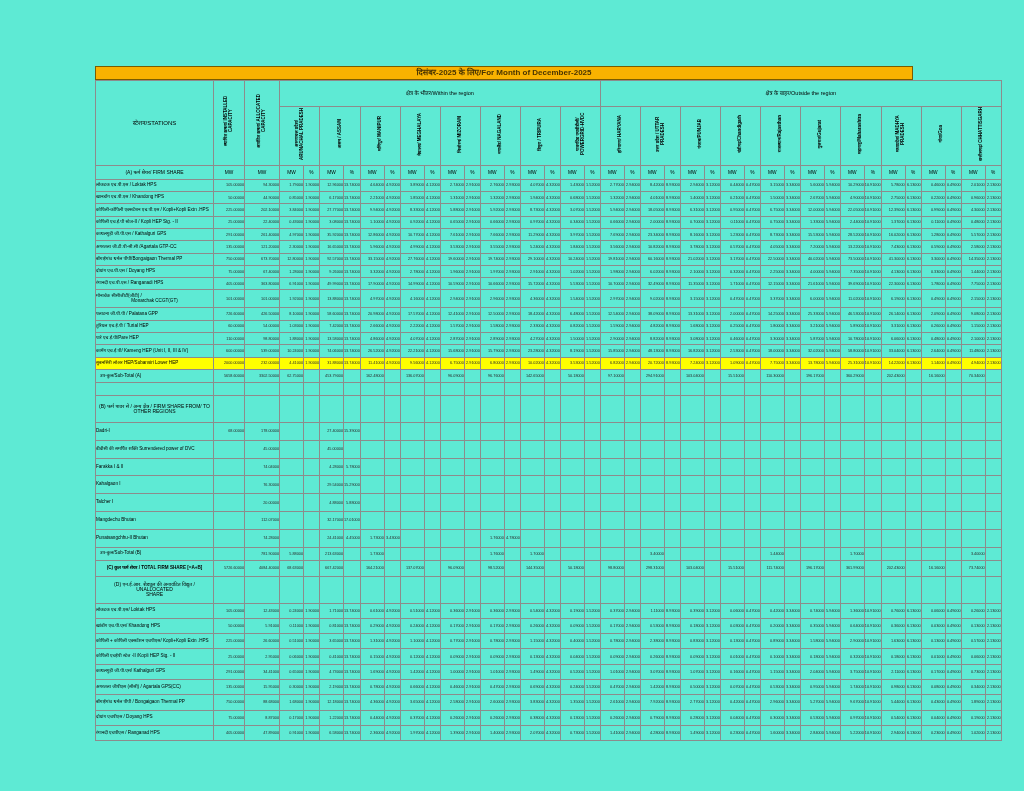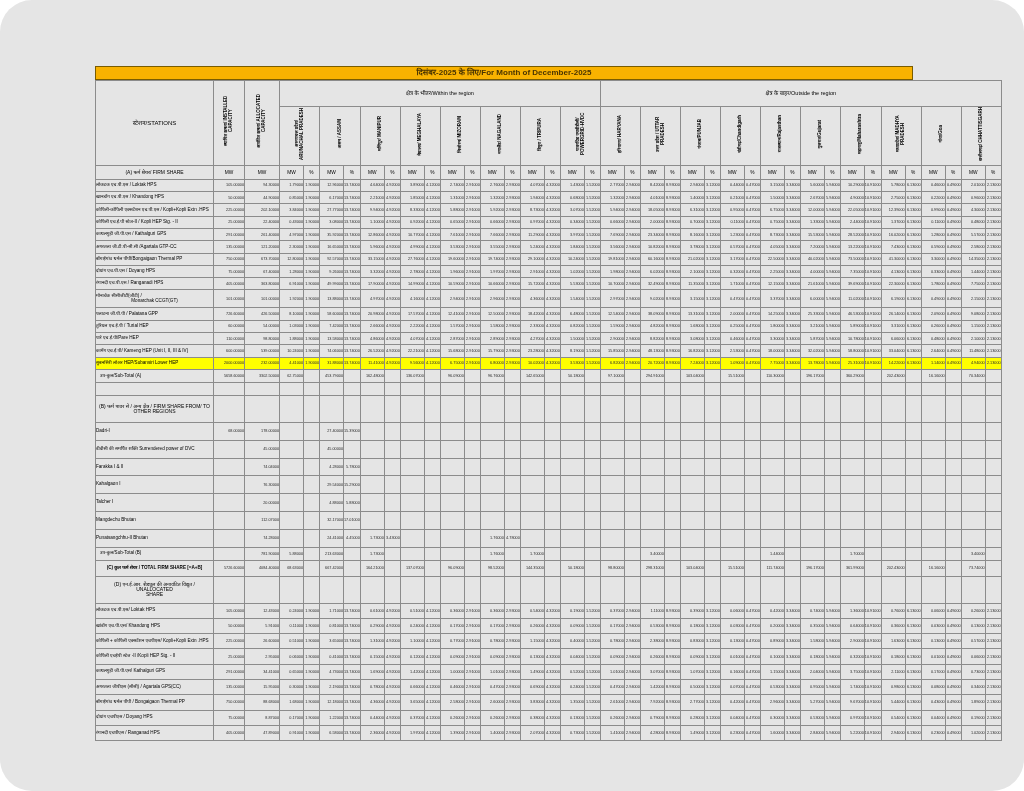--- a/index.html
+++ b/index.html
@@ -1,17 +1,17 @@
 <!DOCTYPE html>
 <html><head>
 <meta charset="utf-8">
 <style>
   html,body{margin:0;padding:0;background:#ffffff;width:1024px;height:791px;overflow:hidden;
             font-family:"Liberation Sans",sans-serif;}
-  .page{position:absolute;left:0;top:0;width:1024px;height:791px;background:#e5e5e5;border-radius:32px;}
+  .page{position:absolute;left:0;top:0;width:1024px;height:791px;background:#5eead4;}
   .sheet{position:absolute;left:95px;top:66px;}
   .title-bar{width:816px;height:12px;background:#F9B200;border:1px solid #7a5c00;
              font-size:8px;font-weight:bold;color:#4a3500;text-align:center;line-height:12px;}
   table.grid{border-collapse:collapse;table-layout:fixed;margin-top:0;}
   table.grid td,table.grid th{border:0.5px solid #8c8c8c;padding:0;margin:0;overflow:hidden;
              vertical-align:middle;line-height:1.05;font-weight:normal;}
   table.grid{border:1px solid #444;}
   .h-st{font-size:6px;font-weight:bold;text-align:center;}
   .h-grp{font-size:5.5px;font-weight:bold;text-align:center;}
   .vert{writing-mode:vertical-rl;transform:rotate(180deg);font-size:4.5px;font-weight:bold;

